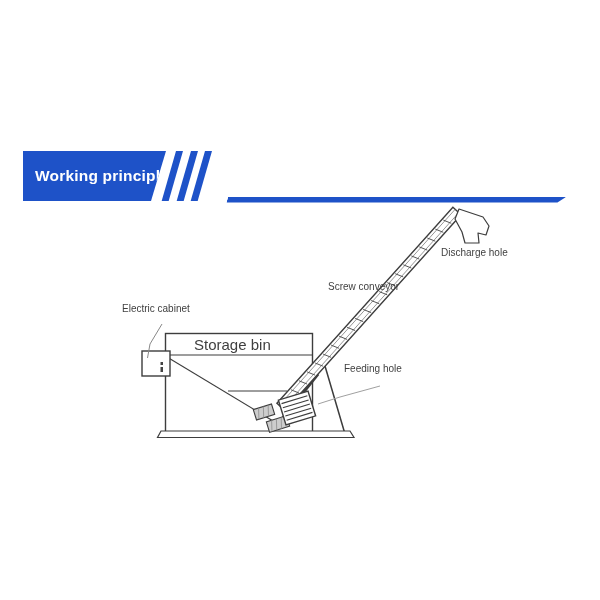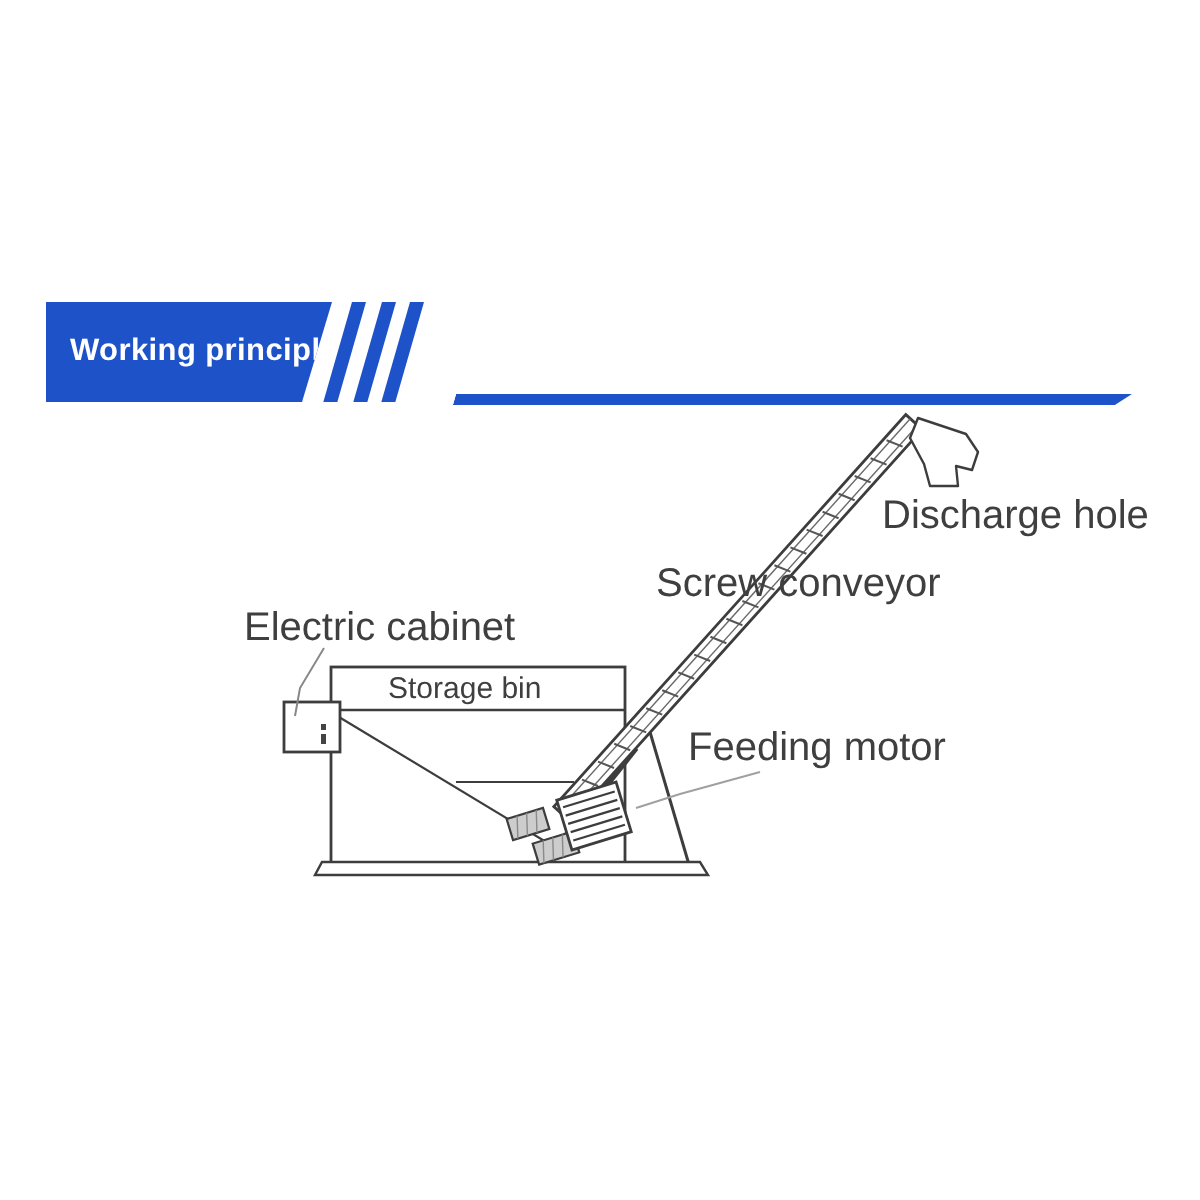--- a/index.html
+++ b/index.html
@@ -12,21 +12,21 @@
   .banner-text{display:block;line-height:50px;padding-left:12px;color:#ffffff;
     font-size:15.5px;font-weight:bold;letter-spacing:.2px;white-space:nowrap;}
   .stripe{position:absolute;top:151px;width:7px;height:50px;background:#1e52c8;
     transform:skewX(-16deg);transform-origin:top left;}
   .s1{left:176px;} .s2{left:191px;} .s3{left:205px;}
   .banner-rule{position:absolute;left:228px;top:196.5px;width:338px;height:5.5px;
     background:#1e52c8;transform:skewX(-16deg);transform-origin:top left;
     clip-path:polygon(0 0,100% 0,calc(100% - 7px) 100%,0 100%);}
   
   .diagram{position:absolute;left:0;top:0;}
-  .lbl{position:absolute;color:#3f3f3f;font-size:20px;white-space:nowrap;}
+  .lbl{position:absolute;color:#3f3f3f;font-size:10px;white-space:nowrap;}
   .lbl-storage{font-size:15px;}
 </style>
 </head>
 <body>
 
 <div class="stage">
 
   <div class="banner-main">
     <span class="banner-text">Working principle</span>
   </div>
@@ -113,14 +113,14 @@
 
       <polyline points="162,324 150,344 147.5,358" stroke="#888" stroke-width="1"></polyline>
       <polyline points="380,386 340,397 318,404" stroke="#a0a0a0" stroke-width="1"></polyline>
     </g>
   </svg>
 
   <div class="lbl" style="left:441px;top:247px;">Discharge hole</div>
   <div class="lbl" style="left:122px;top:303px;">Electric cabinet</div>
   <div class="lbl" style="left:328px;top:281px;">Screw conveyor</div>
   <div class="lbl lbl-storage" style="left:194px;top:336px;">Storage bin</div>
-  <div class="lbl" style="left:344px;top:363px;">Feeding motor</div>
+  <div class="lbl" style="left:344px;top:363px;">Feeding hole</div>
 </div>
 
 </body></html>

